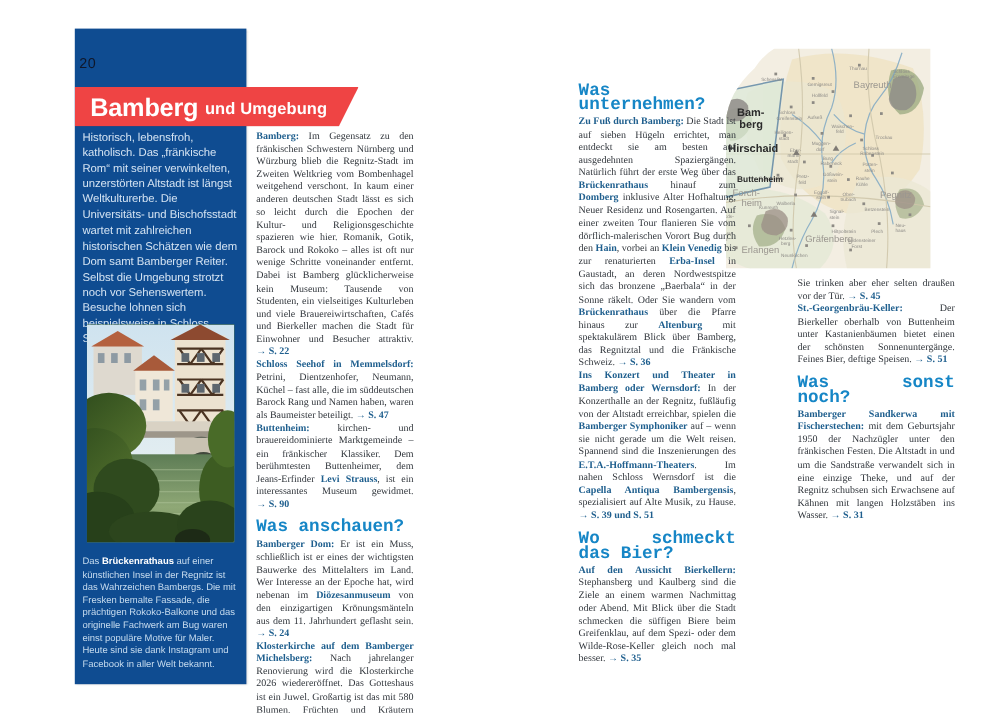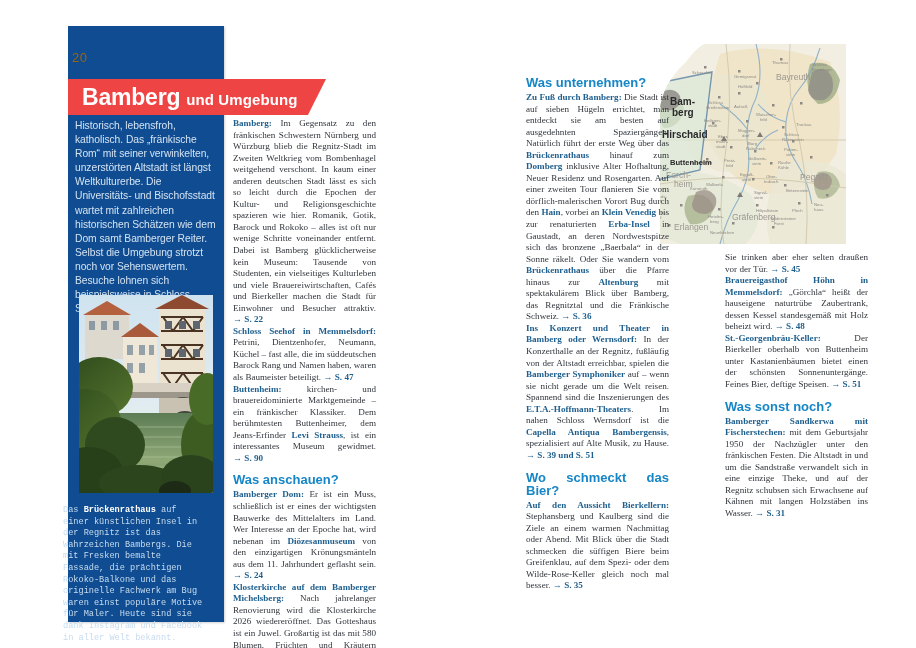--- a/index.html
+++ b/index.html
@@ -13,21 +13,21 @@
   .page{position:absolute;left:0;top:0;width:916px;height:648px;}
 
   
   .blue-panel{
     position:absolute;left:68px;top:26px;width:156px;height:596px;
     background:#0f4c91;
     box-shadow:1px 1px 2px rgba(0,0,0,0.18);
   }
   .page-num{
     position:absolute;left:72px;top:50px;
-    color:#a16207;font-family:"Liberation Sans",sans-serif;
+    color:#0f172a;font-family:"Liberation Sans",sans-serif;
     font-size:13px;letter-spacing:.5px;
   }
 
   
   .title-banner{
     position:absolute;left:68px;top:79px;width:258px;height:36px;
     background:#ef4444;
     clip-path:polygon(0 0, 100% 0, 93% 100%, 0 100%);
     display:flex;align-items:center;
     box-shadow:0 1px 2px rgba(0,0,0,.15);
@@ -52,43 +52,43 @@
     letter-spacing:-0.05px;
   }
 
   
   .photo{
     position:absolute;left:79px;top:295px;width:134px;height:198px;
     overflow:hidden;background:#5d7a3a;
   }
   .photo svg{display:block;}
   .caption{
-    position:absolute;left:63px;top:505px;width:143px;
+    position:absolute;left:75px;top:505px;width:143px;
     color:#c7dcef;
-    font-family:Liberation Mono, monospace;
+    font-family:Liberation Sans, sans-serif;
     font-size:8.6px;line-height:11.6px;
   }
   .caption b{color:#ffffff;font-weight:bold;}
 
   
   .col{
     position:absolute;
     font-family:"Liberation Serif",serif;
     font-size:9.1px;line-height:11.55px;
     color:#31363c;
     text-align:justify;
     -webkit-hyphens:auto;hyphens:auto;
   }
   .col p{margin:0 0 0 0;}
   .col .lead{font-weight:bold;color:#1f5f8e;}
   .col .hl{font-weight:bold;color:#1f5f8e;}
   .col .ref{font-weight:bold;color:#1f5f8e;white-space:nowrap;}
   .sec-head{
-    font-family:Liberation Sans, sans-serif;
-    font-weight:bold;font-size:13px;color:#1686c6;
+    font-family:Liberation Mono, monospace;
+    font-weight:bold;font-size:16px;color:#1686c6;
     margin:9px 0 3px 0;line-height:13px;
   }
   .sec-head.first{margin-top:0;}
 
   #col2{left:233px;top:118px;width:143px;}
   #col3{left:526px;top:76px;width:143px;}
   #col4{left:696px;top:252px;width:143px;margin-left:29px;}
 
   
   .map{
@@ -350,19 +350,18 @@
     </div>
   <div class="col" id="col3">
       <div class="sec-head first">Was unternehmen?</div>
       <p><span class="lead">Zu Fuß durch Bamberg:</span> Die Stadt ist auf sieben Hügeln errichtet, man entdeckt sie am besten auf ausgedehnten Spaziergängen. Natürlich führt der erste Weg über das <span class="hl">Brückenrathaus</span> hinauf zum <span class="hl">Domberg</span> inklusive Alter Hofhaltung, Neuer Residenz und Rosengarten. Auf einer zweiten Tour flanieren Sie vom dörflich-malerischen Vorort Bug durch den <span class="hl">Hain</span>, vorbei an <span class="hl">Klein Venedig</span> bis zur renaturierten <span class="hl">Erba-Insel</span> in Gaustadt, an deren Nordwestspitze sich das bronzene „Baerbala“ in der Sonne räkelt. Oder Sie wandern vom <span class="hl">Brückenrathaus</span> über die Pfarre hinaus zur <span class="hl">Altenburg</span> mit spektakulärem Blick über Bamberg, das Regnitztal und die Fränkische Schweiz. <span class="ref">→ S. 36</span></p>
       <p><span class="lead">Ins Konzert und Theater in Bamberg oder Wernsdorf:</span> In der Konzerthalle an der Regnitz, fußläufig von der Altstadt erreichbar, spielen die <span class="hl">Bamberger Symphoniker</span> auf – wenn sie nicht gerade um die Welt reisen. Spannend sind die Inszenierungen des <span class="hl">E.T.A.-Hoffmann-Theaters</span>. Im nahen Schloss Wernsdorf ist die <span class="hl">Capella Antiqua Bambergensis</span>, spezialisiert auf Alte Musik, zu Hause. <span class="ref">→ S. 39 und S. 51</span></p>
       <div class="sec-head">Wo schmeckt das Bier?</div>
       <p><span class="lead">Auf den Aussicht Bierkellern:</span> Stephansberg und Kaulberg sind die Ziele an einem warmen Nachmittag oder Abend. Mit Blick über die Stadt schmecken die süffigen Biere beim Greifenklau, auf dem Spezi- oder dem Wilde-Rose-Keller gleich noch mal besser. <span class="ref">→ S. 35</span></p>
     </div>
   <div class="col" id="col4">
       <p>Sie trinken aber eher selten draußen vor der Tür. <span class="ref">→ S. 45</span></p>
-      <p><span class="lead">Brauereigasthof Höhn in Memmelsdorf:</span> „Görchla“ heißt der hauseigene naturtrübe Zaubertrank, dessen Kessel standesgemäß mit Holz beheizt wird. <span class="ref">→ S. 48</span></p>
       <p><span class="lead">St.-Georgenbräu-Keller:</span> Der Bierkeller oberhalb von Buttenheim unter Kastanienbäumen bietet einen der schönsten Sonnenuntergänge. Feines Bier, deftige Speisen. <span class="ref">→ S. 51</span></p>
       <div class="sec-head">Was sonst noch?</div>
       <p><span class="lead">Bamberger Sandkerwa mit Fischerstechen:</span> mit dem Geburtsjahr 1950 der Nachzügler unter den fränkischen Festen. Die Altstadt in und um die Sandstraße verwandelt sich in eine einzige Theke, und auf der Regnitz schubsen sich Erwachsene auf Kähnen mit langen Holzstäben ins Wasser. <span class="ref">→ S. 31</span></p>
     </div>
 
 </div>
 
 </body></html>

